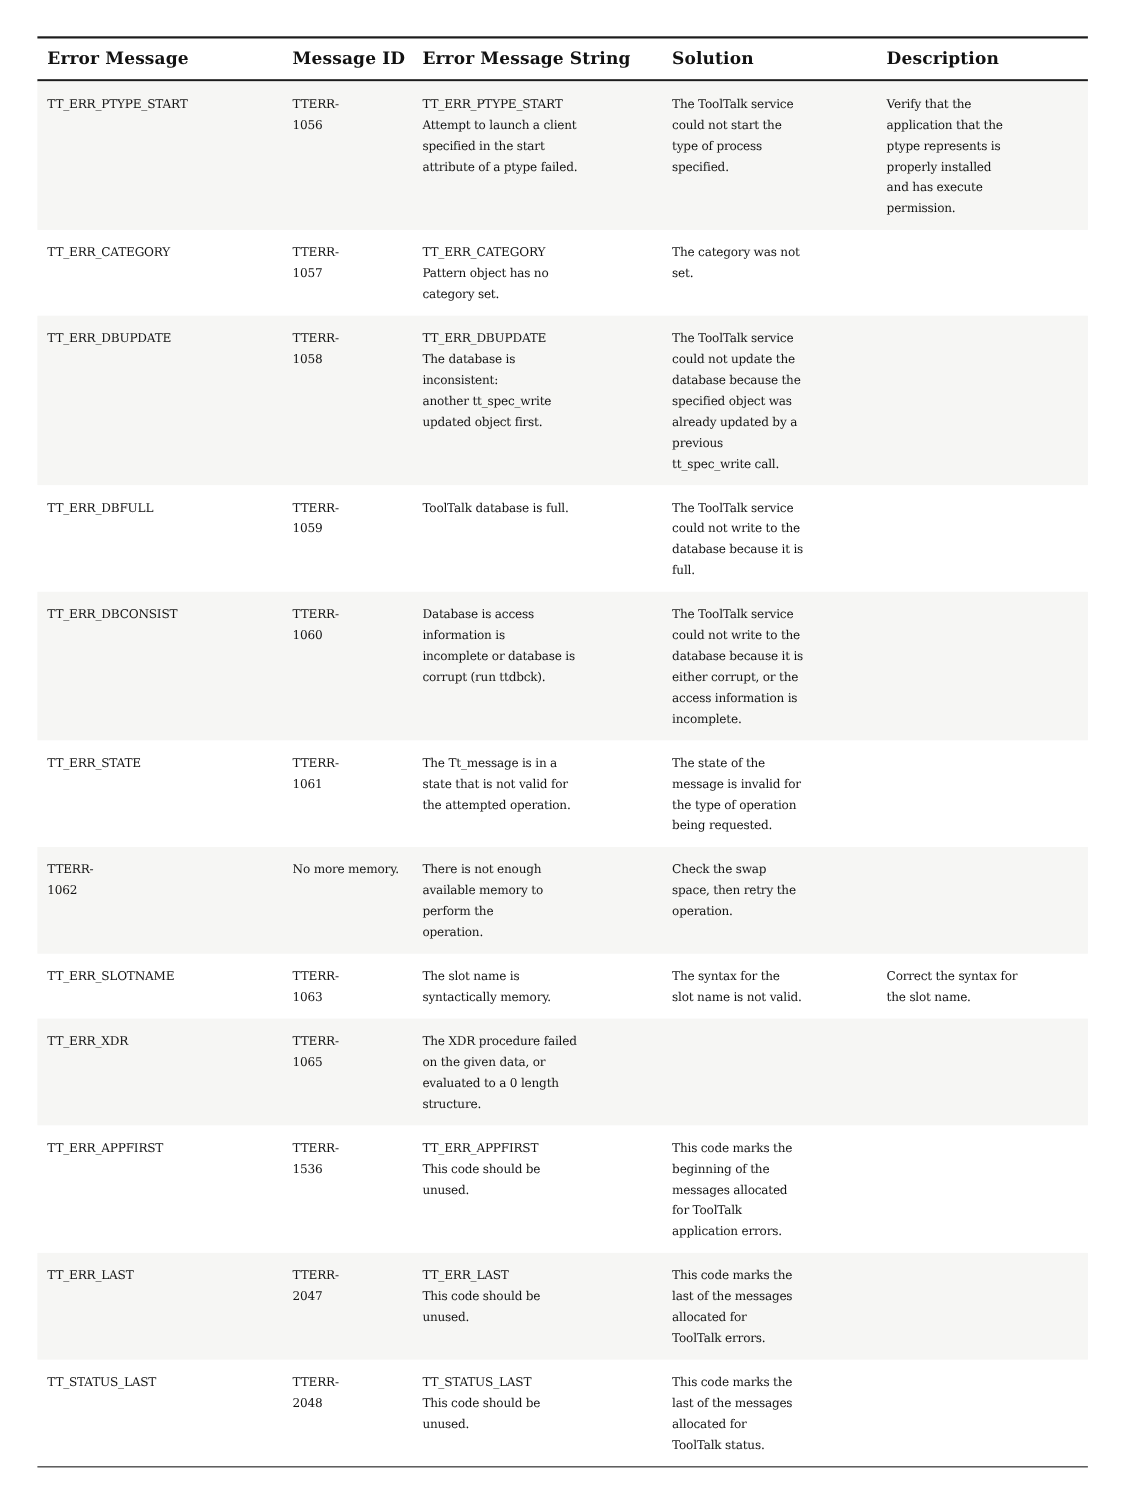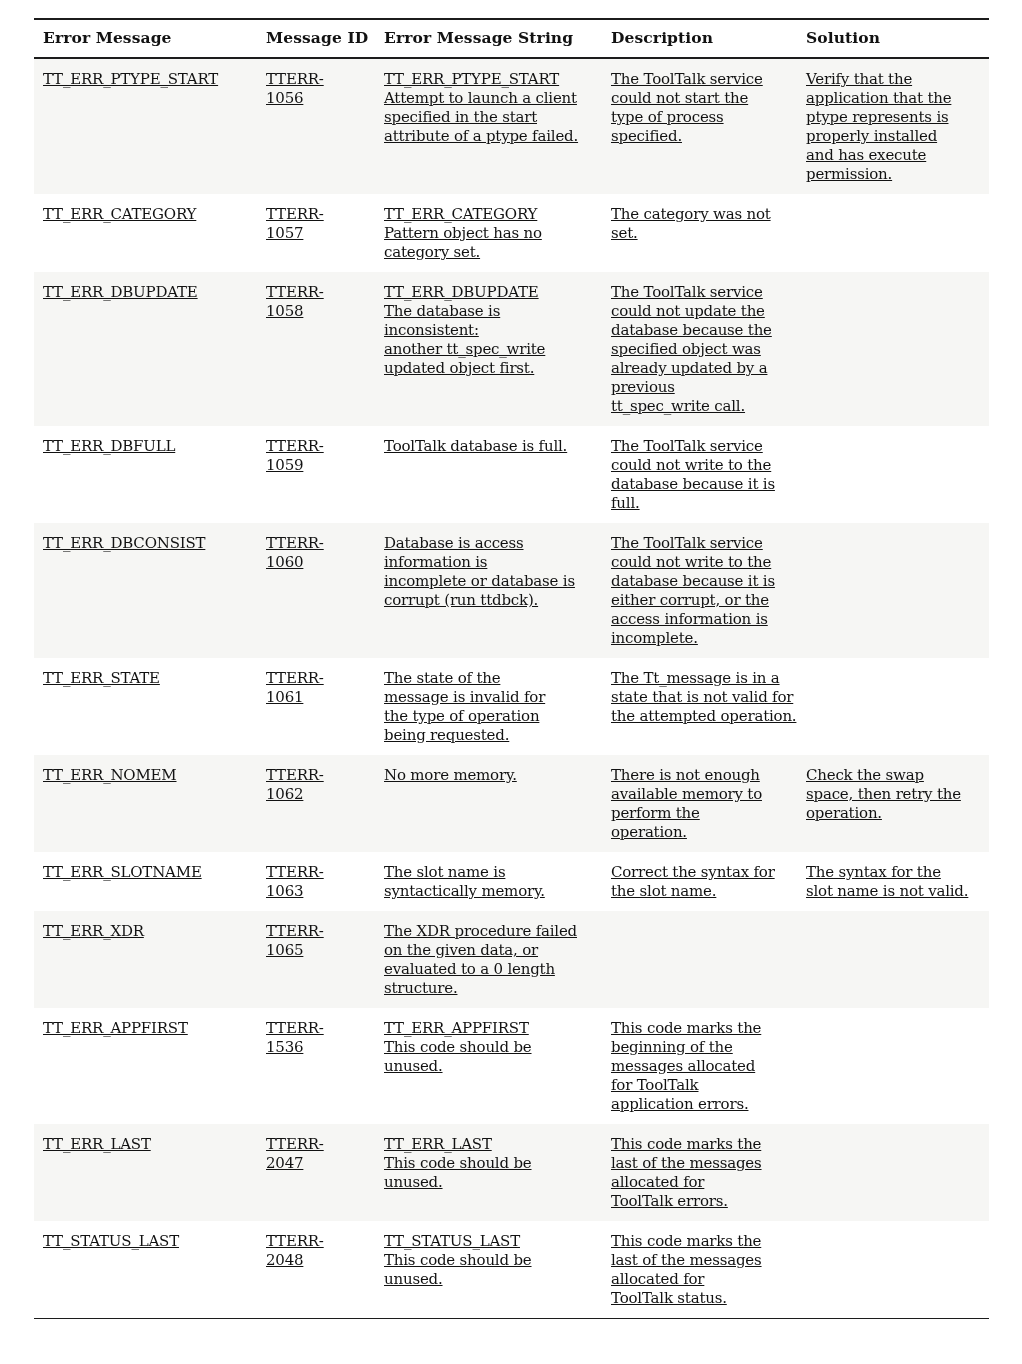--- a/index.html
+++ b/index.html
@@ -13,21 +13,21 @@
     width: 1022px;
     height: 1364px;
     background: var(--bg);
     font-family: "DejaVu Serif", "Liberation Serif", serif;
     color: var(--text);
     overflow: hidden;
   }
   .doc-table {
     position: absolute;
     left: 34px;
-    top: 18px;
+    top: 33px;
     width: 955px;
     border-top: 2px solid var(--rule);
     border-bottom: 1px solid var(--rule);
   }
   .hdr-row, .row {
     display: grid;
     grid-template-columns: 223px 118px 227px 195px 183px;
     padding-left: 9px;
   }
   .hdr-row {
@@ -35,40 +35,39 @@
   }
   .hcell {
     font-weight: bold;
     font-size: 15.5px;
     line-height: 20px;
     padding: 8px 10px 9px 0;
     letter-spacing: 0.1px;
     white-space: nowrap;
   }
   .cell {
-    font-size: 15px;
+    font-size: 11px;
     line-height: 19px;
     letter-spacing: -0.2px;
     white-space: pre-line;
     padding: 11px 12px 10px 0;
-    text-decoration: underline;
   }
   .cell.c3 { padding-right: 6px; }
   .row.shaded { background: var(--shade); }
 </style>
 </head>
 <body>
 
 <div class="doc-table">
   <div class="hdr-row">
     <div class="hcell">Error Message</div>
     <div class="hcell">Message ID</div>
     <div class="hcell">Error Message String</div>
+    <div class="hcell">Solution</div>
     <div class="hcell">Description</div>
-    <div class="hcell">Solution</div>
   </div>
   <div id="table-body">
   <div class="row shaded">
     <div class="cell c1">TT_ERR_PTYPE_START</div>
     <div class="cell c2">TTERR-
 1056</div>
     <div class="cell c3">TT_ERR_PTYPE_START
 Attempt to launch a client
 specified in the start
 attribute of a ptype failed.</div>
@@ -139,54 +138,53 @@
 database because it is
 either corrupt, or the
 access information is
 incomplete.</div>
   </div>
 
   <div class="row plain">
     <div class="cell c1">TT_ERR_STATE</div>
     <div class="cell c2">TTERR-
 1061</div>
+    <div class="cell c3">The Tt_message is in a
+state that is not valid for
+the attempted operation.</div>
     <div class="cell c4">The state of the
 message is invalid for
 the type of operation
 being requested.</div>
-    <div class="cell c3">The Tt_message is in a
-state that is not valid for
-the attempted operation.</div>
-    <div class="cell c5"></div>
-  </div>
-
-  <div class="row shaded">
-    <div class="cell c1">TT_ERR_NOMEM</div>
+    <div class="cell c5"></div>
+  </div>
+
+  <div class="row shaded">
     <div class="cell c2">TTERR-
 1062</div>
     <div class="cell c3">No more memory.</div>
     <div class="cell c4">There is not enough
 available memory to
 perform the
 operation.</div>
     <div class="cell c5">Check the swap
 space, then retry the
 operation.</div>
   </div>
 
   <div class="row plain">
     <div class="cell c1">TT_ERR_SLOTNAME</div>
     <div class="cell c2">TTERR-
 1063</div>
     <div class="cell c3">The slot name is
 syntactically memory.</div>
+    <div class="cell c4">The syntax for the
+slot name is not valid.</div>
     <div class="cell c5">Correct the syntax for
 the slot name.</div>
-    <div class="cell c4">The syntax for the
-slot name is not valid.</div>
   </div>
 
   <div class="row shaded">
     <div class="cell c1">TT_ERR_XDR</div>
     <div class="cell c2">TTERR-
 1065</div>
     <div class="cell c3">The XDR procedure failed
 on the given data, or
 evaluated to a 0 length
 structure.</div>

